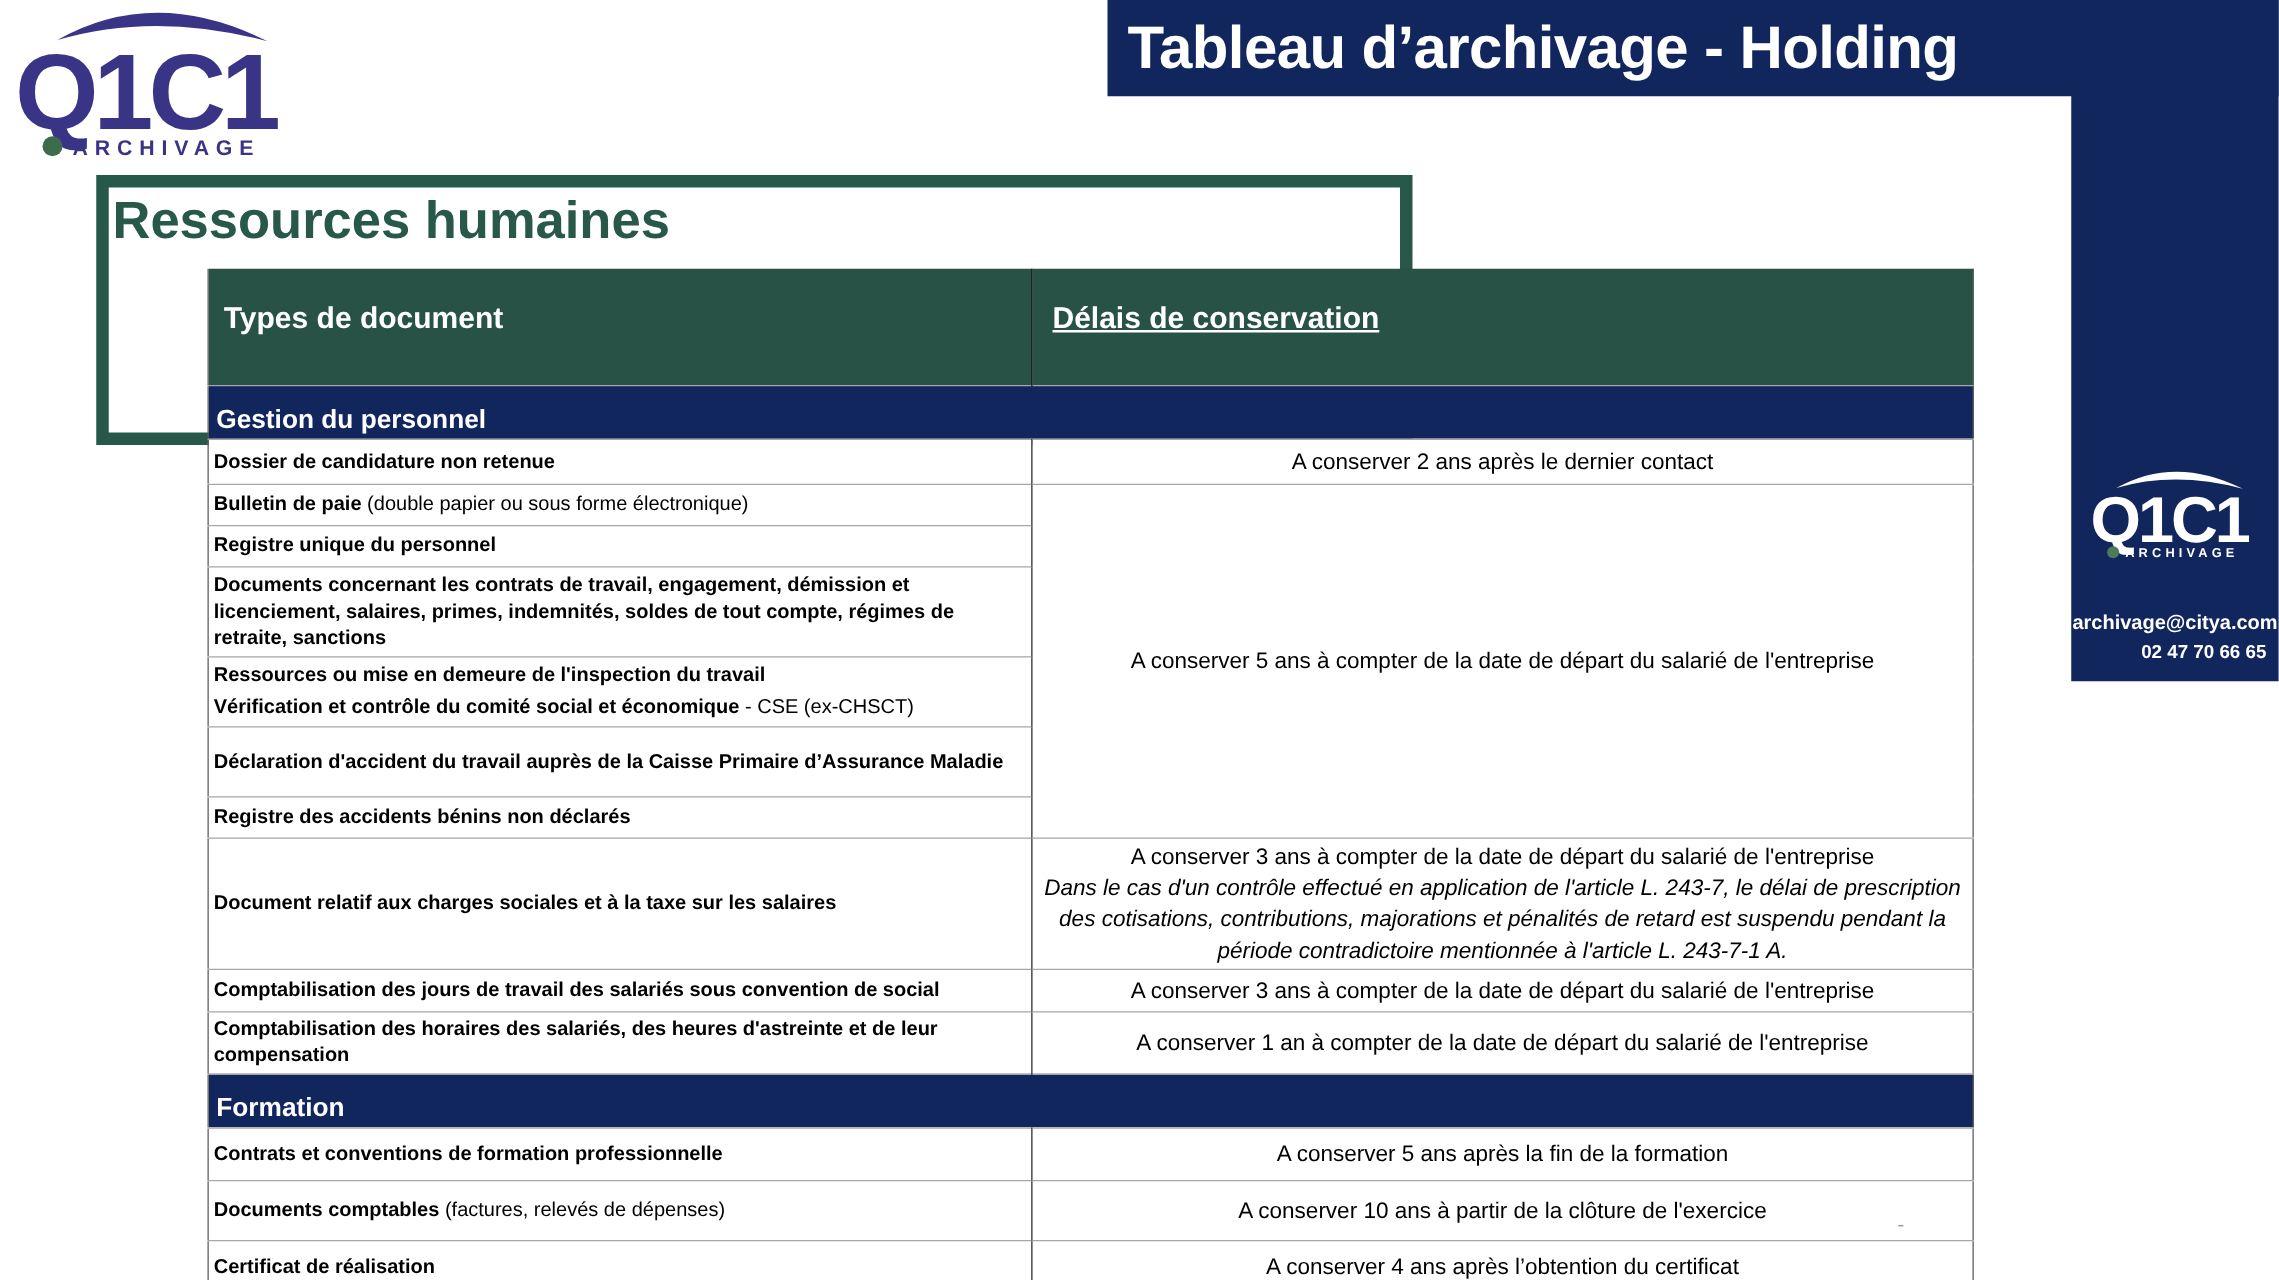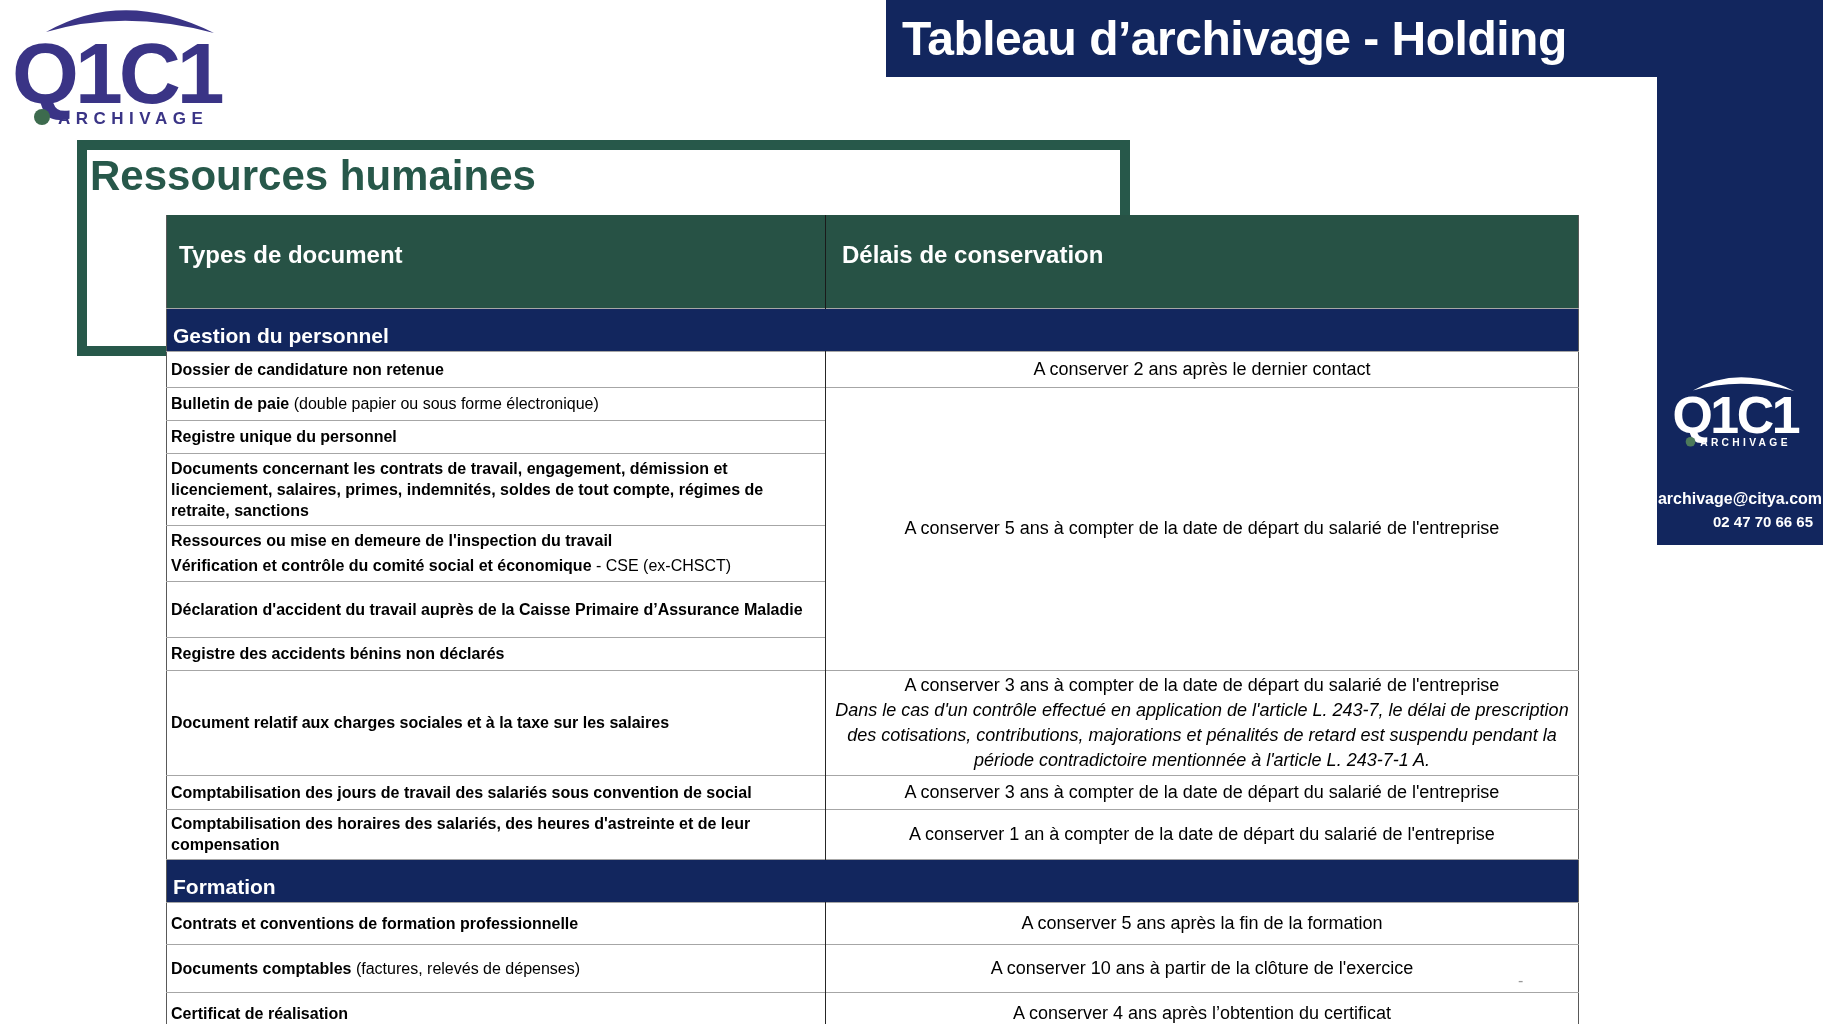--- a/index.html
+++ b/index.html
@@ -45,21 +45,21 @@
     border-collapse:collapse;table-layout:fixed;width:1412px;
     border-left:1px solid #595959;border-right:1px solid #595959;
     border-bottom:2px solid #595959;
   }
   table.arch th,table.arch td{box-sizing:border-box;}
   thead th{
     background:#275245;color:#fff;font-weight:bold;font-size:24px;
     text-align:left;vertical-align:top;padding-top:26px;height:93px;
   }
   th.h1{padding-left:12px;border-right:1px solid #1a1a1a;}
-  th.h2{padding-left:16px;}
+  th.h2{padding-left:16px;text-decoration:underline;}
   tr.band td{
     background:#12265e;color:#fff;font-weight:bold;font-size:21px;
     padding:15px 0 3px 6px;border-top:1px solid #a6a6a6;vertical-align:middle;
   }
   tr.data td{border-top:1px solid #a6a6a6;background:#fff;}
   td.doc{
     font-weight:bold;font-size:16px;line-height:21px;
     padding:2px 8px 2px 4px;vertical-align:middle;
     border-right:1px solid #262626;
   }

